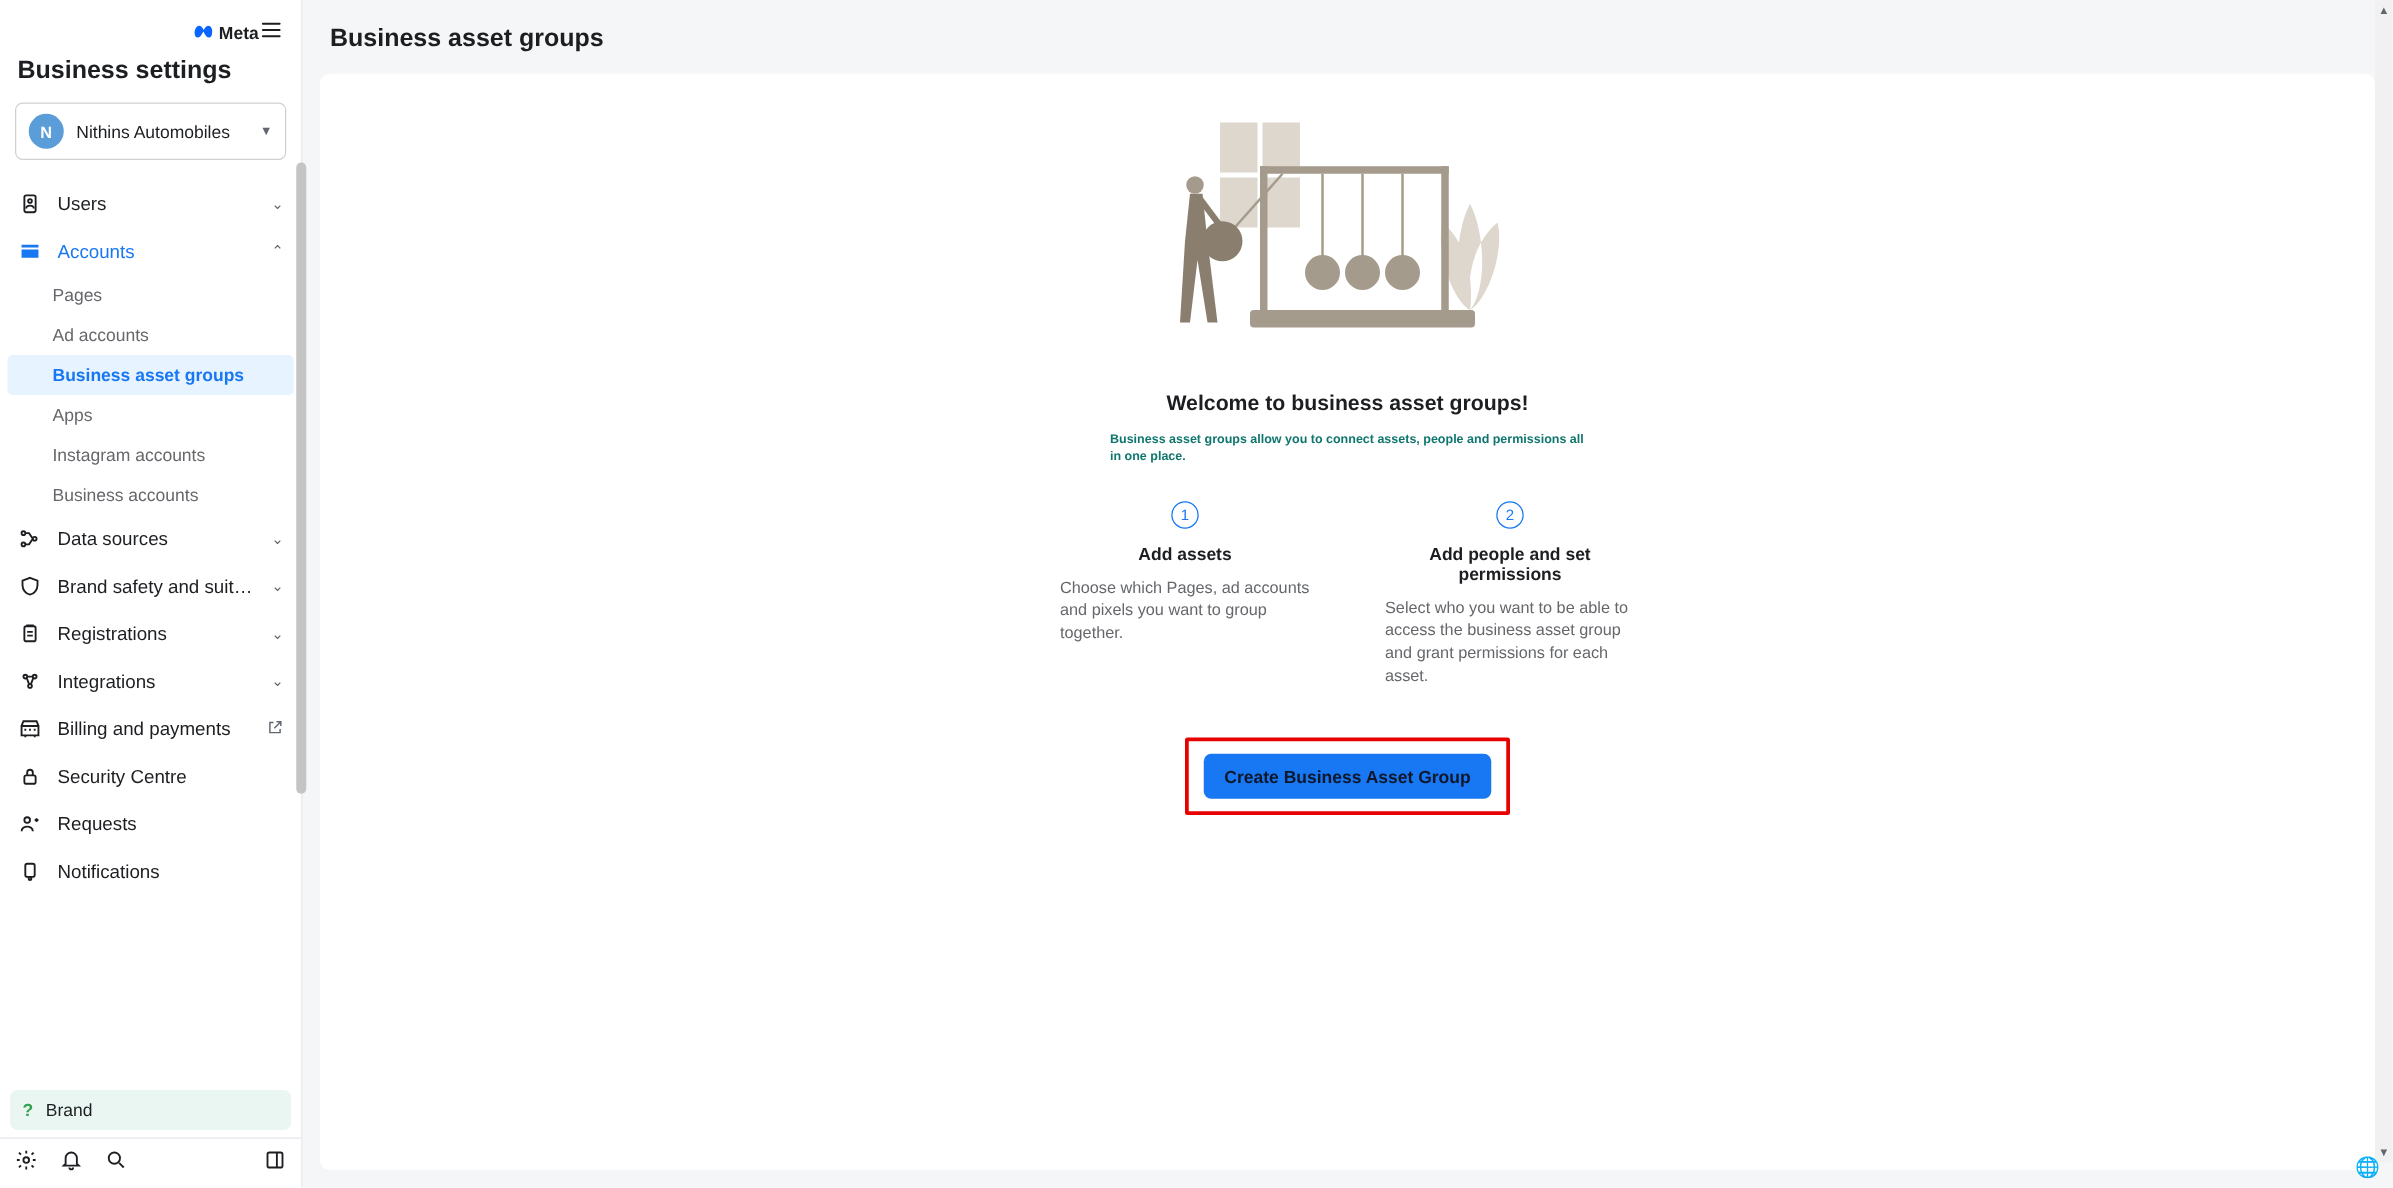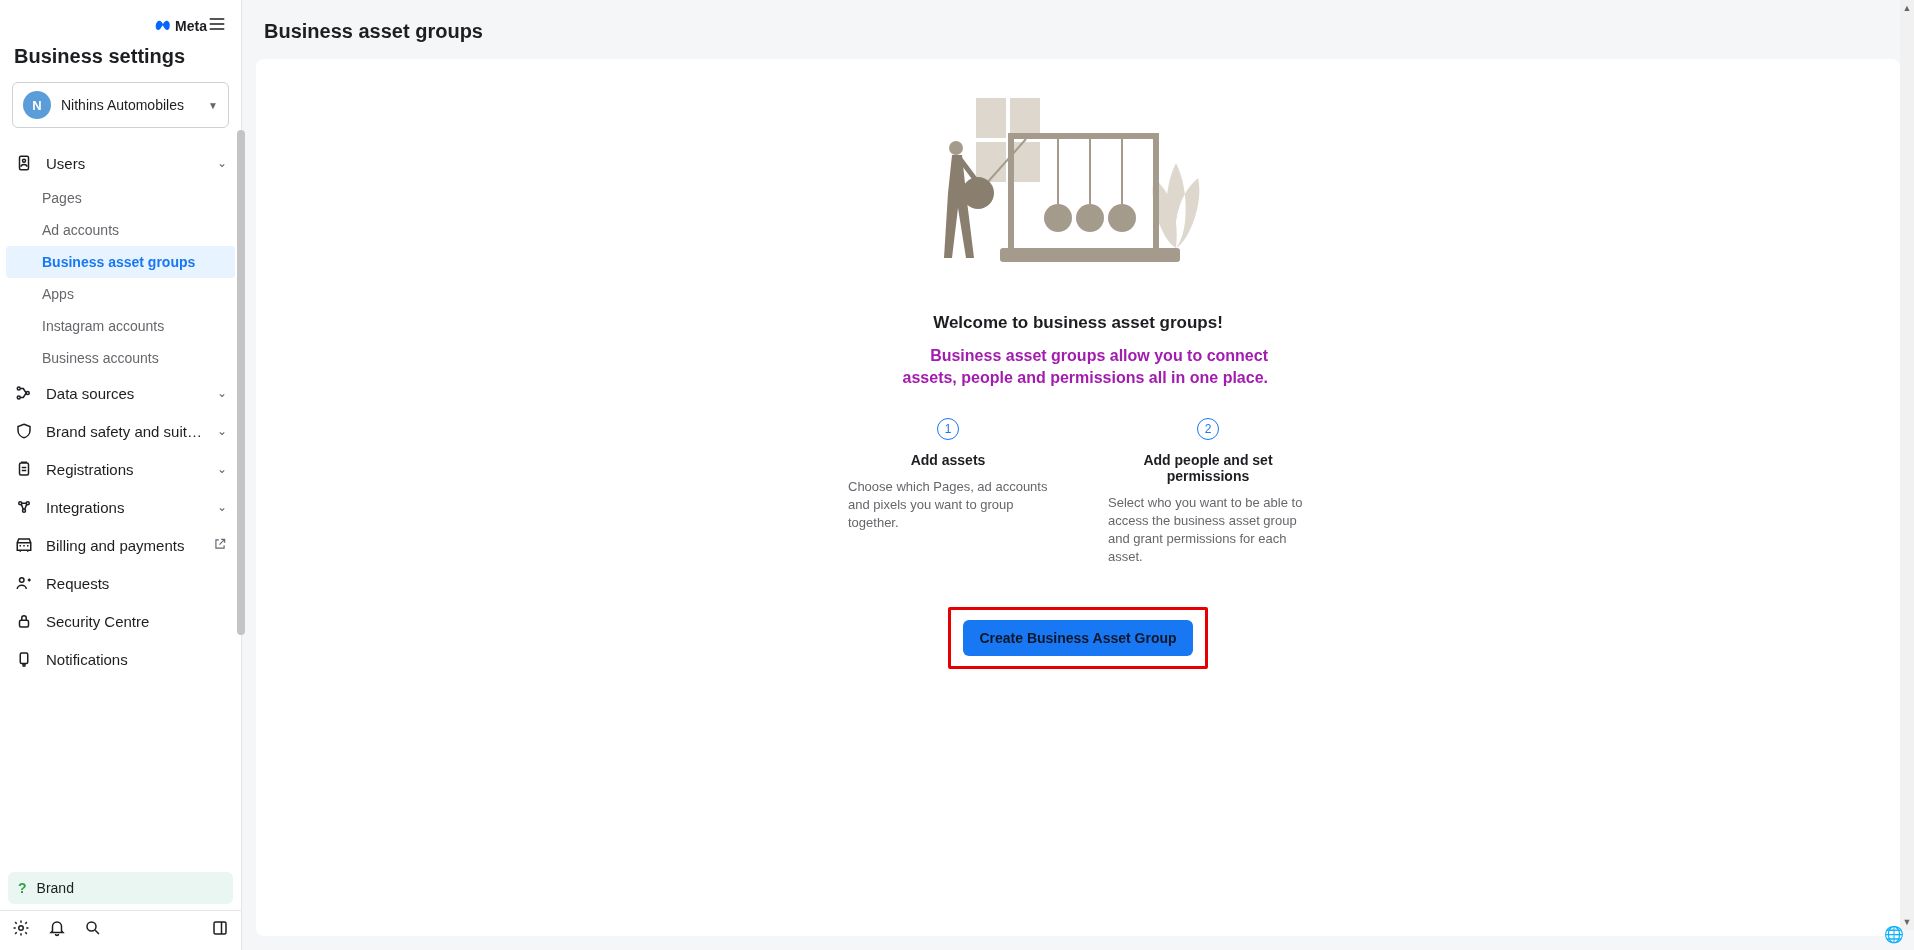--- a/index.html
+++ b/index.html
@@ -39,21 +39,21 @@
   .sidebar-scrollthumb { position: absolute; right: -4px; top: 130px; width: 8px; height: 505px; background: #c4c4c4; border-radius: 4px; }
 
   
   .main { flex: 1; display: flex; flex-direction: column; height: 100vh; overflow: hidden; position: relative; }
   .page-title { font-size: 20px; font-weight: 700; padding: 20px 22px 16px 22px; color: #1c1e21; }
   .content-card { background: #fff; margin: 0 14px 14px 14px; border-radius: 8px; flex: 1; display: flex; flex-direction: column; align-items: center; padding-top: 34px; overflow: auto; }
 
   .illustration { width: 280px; height: 180px; position: relative; margin-bottom: 24px; }
 
   .welcome-heading { font-size: 17px; font-weight: 700; margin-bottom: 12px; color: #1c1e21; text-align: center; margin-top: 16px; }
-  .welcome-sub { font-size: 16px; font-weight: 600; color: #a21caf; text-align: right; line-height: 1.4; max-width: 380px; margin-bottom: 28px; }
+  .welcome-sub { font-size: 10px; font-weight: 600; color: #0f766e; text-align: left; line-height: 1.4; max-width: 380px; margin-bottom: 28px; }
 
   .steps { display: flex; gap: 60px; margin-bottom: 40px; }
   .step { width: 200px; text-align: left; }
   .step-num { width: 22px; height: 22px; border: 1px solid #1877f2; color: #1877f2; border-radius: 50%; display: flex; align-items: center; justify-content: center; font-size: 12px; margin: 0 auto 12px auto; }
   .step-title { font-size: 14px; font-weight: 600; text-align: center; margin-bottom: 10px; }
   .step-desc { font-size: 13px; color: #65676b; line-height: 1.4; }
 
   .cta-wrap { border: 3px solid #e60000; padding: 10px 12px; border-radius: 2px; }
   .cta-btn { background: #1877f2; color: #0f172a; border: none; font-weight: 600; font-size: 14px; padding: 10px 16px; border-radius: 6px; cursor: pointer; }
 
@@ -94,20 +94,29 @@
         <svg width="18" height="18" viewBox="0 0 24 24" fill="none" stroke="currentColor" stroke-width="2">
             <rect x="6" y="3" width="12" height="18" rx="2"></rect>
             <circle cx="12" cy="9" r="2"></circle>
             <path d="M8 17c0-2 2-3 4-3s4 1 4 3"></path>
           </svg>
       </span>
       <span class="label">Users</span>
       <span class="chev">⌄</span>
     </div>
 
+    <div class="nav-item active-section">
+      <span class="icon">
+        <svg width="18" height="18" viewBox="0 0 24 24" fill="currentColor">
+            <path d="M3 5h18v3H3zM3 10h18v9H3z"></path>
+          </svg>
+      </span>
+      <span class="label">Accounts</span>
+      <span class="chev">⌃</span>
+    </div>
     <div class="sub-items">
       <div class="sub-item">Pages</div>
       <div class="sub-item">Ad accounts</div>
       <div class="sub-item active">Business asset groups</div>
       <div class="sub-item">Apps</div>
       <div class="sub-item">Instagram accounts</div>
       <div class="sub-item">Business accounts</div>
     </div>
 
     <div class="nav-item">
@@ -167,35 +176,35 @@
       <span class="chev">
         <svg width="14" height="14" viewBox="0 0 24 24" fill="none" stroke="currentColor" stroke-width="2">
             <path d="M14 4h6v6M20 4l-9 9M19 14v5H5V5h5"></path>
           </svg>
       </span>
     </div>
 
     <div class="nav-item">
       <span class="icon">
         <svg width="18" height="18" viewBox="0 0 24 24" fill="none" stroke="currentColor" stroke-width="2">
+            <rect x="6" y="11" width="12" height="9" rx="2"></rect>
+            <path d="M9 11V8a3 3 0 016 0v3"></path>
+          </svg>
+      </span>
+      <span class="label">Security Centre</span>
+    </div>
+
+    <div class="nav-item">
+      <span class="icon">
+        <svg width="18" height="18" viewBox="0 0 24 24" fill="none" stroke="currentColor" stroke-width="2">
             <circle cx="9" cy="8" r="3"></circle>
             <path d="M3 20c0-3 3-5 6-5s6 2 6 5M17 8h4M19 6v4"></path>
           </svg>
       </span>
       <span class="label">Requests</span>
-    </div>
-
-    <div class="nav-item">
-      <span class="icon">
-        <svg width="18" height="18" viewBox="0 0 24 24" fill="none" stroke="currentColor" stroke-width="2">
-            <rect x="6" y="11" width="12" height="9" rx="2"></rect>
-            <path d="M9 11V8a3 3 0 016 0v3"></path>
-          </svg>
-      </span>
-      <span class="label">Security Centre</span>
     </div>
 
     <div class="nav-item">
       <span class="icon">
         <svg width="18" height="18" viewBox="0 0 24 24" fill="none" stroke="currentColor" stroke-width="2">
             <rect x="7" y="4" width="10" height="14" rx="2"></rect>
             <circle cx="12" cy="20" r="1.5"></circle>
           </svg>
       </span>
       <span class="label">Notifications</span>

